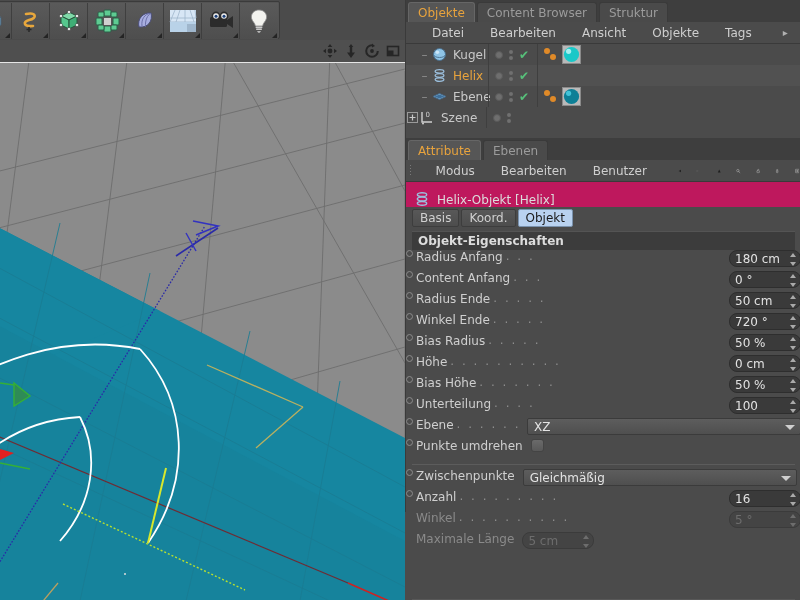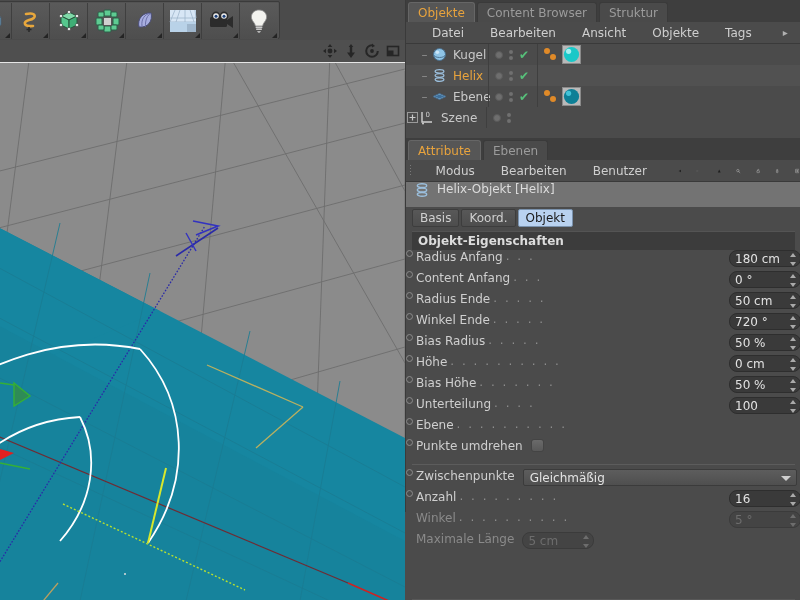--- a/index.html
+++ b/index.html
@@ -182,24 +182,24 @@
   }
 
   
   #attr-panel {
     position: absolute; left: 0; top: 138px;
     width: 395px; height: 462px;
     background: #4b4b4b;
   }
   #attr-title {
     height: 25px;
-    display: flex; align-items: flex-start;
+    display: flex; align-items: flex-end;
     padding-left: 8px;
     gap: 7px;
-    background: #737373;
+    background: #be185d;
   }
   #attr-title .title-text { font-size: 12px; color: #dcdcdc; }
 
   #attr-tabs {
     height: 22px;
     display: flex; align-items: center;
     padding-left: 6px;
     gap: 2px;
   }
   .btab {
@@ -845,20 +845,24 @@
               <i class="up"></i>
               <i class="down"></i>
             </span>
         </div>
       </div>
 
       <div class="prop-row">
         <div class="radio-sm"></div>
         <div class="prop-label">Ebene</div>
         <div class="dots-fill">. . . . . . . . . .</div>
+        <div class="combo wide">
+          <span>XZ</span>
+          <span class="caret"></span>
+        </div>
       </div>
 
       <div class="prop-row">
         <div class="radio-sm"></div>
         <div class="prop-label" style="margin-right:8px">Punkte umdrehen</div>
         <div class="checkbox-sq"></div>
       </div>
 
       <div class="divider"></div>
 

